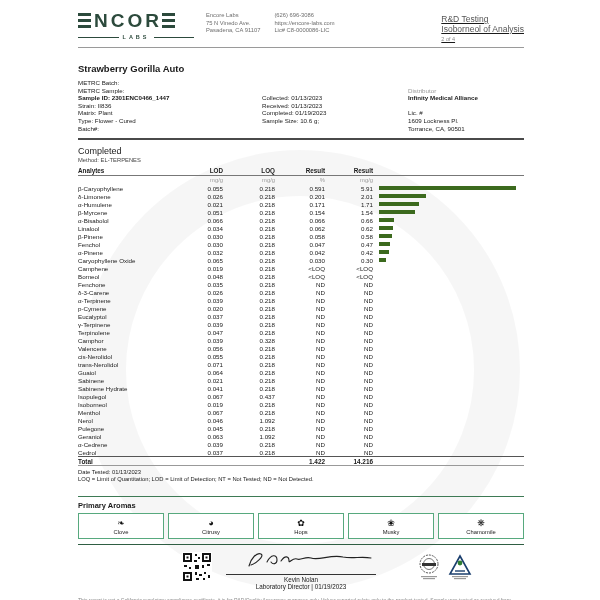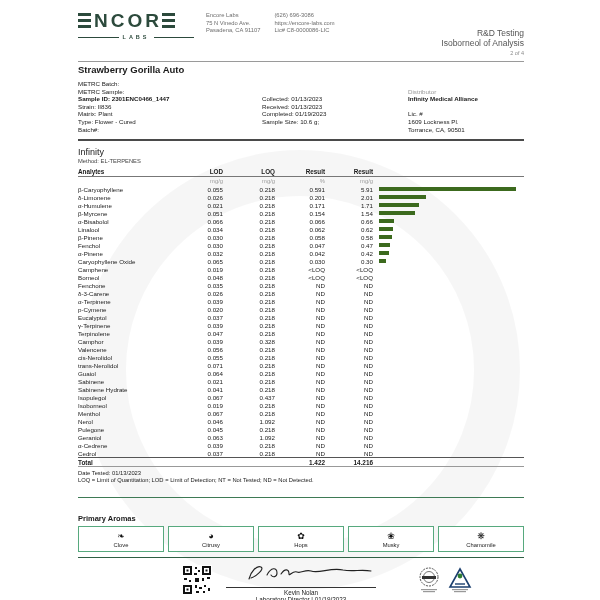--- a/index.html
+++ b/index.html
@@ -16,27 +16,27 @@
   .logo-row { display:flex; align-items:center; gap:3px; height:20px; }
   .e-glyph { display:inline-block; width:13px; height:15px; position:relative; }
   .e-glyph i { position:absolute; left:0; width:13px; height:3px; background:#2c4a3c; display:block; }
   .e-glyph i:nth-child(1){top:0;} .e-glyph i:nth-child(2){top:6px;} .e-glyph i:nth-child(3){top:12px;}
   .logo-ltr { font-size:19px; font-weight:700; color:#2c4a3c; line-height:15px; letter-spacing:0; }
   .logo-sub { display:flex; align-items:center; gap:4px; margin-top:4px; width:116px; }
   .logo-sub .ln { flex:1; height:1px; background:#2c4a3c; }
   .logo-sub .tx { font-size:5.5px; letter-spacing:3px; color:#2c4a3c; font-weight:700; }
   .contact { display:flex; gap:14px; margin-left:6px; margin-top:2px; }
   .contact .col { font-size:5.8px; line-height:7.5px; color:#6e6e6e; }
-  .hdr-right { margin-left:auto; text-align:right; margin-top:18px; }
+  .hdr-right { margin-left:auto; margin-top:4px;text-decoration:underline; }
   .hdr-right .t1 { font-size:8.5px; color:#555; line-height:10px; }
   .hdr-right .pg { font-size:5.5px; color:#8a8a8a; margin-top:2px; }
   .hdr-rule { border-top:1px solid #9a9a9a; margin-top:5px; }
 
   
-  .sample-name { font-size:9.5px; font-weight:700; margin-top:2px; }
+  .sample-name { font-size:9.5px; font-weight:700; margin-top:15px; }
   .info { display:flex; margin-top:5px; font-size:6.2px; line-height:7.6px; }
   .info .c1 { width:184px; }
   .info .c2 { width:146px; padding-top:15px; }
   .info .c3 { flex:1; padding-top:7.6px; }
   .b { font-weight:700; }
   .gray { color:#999; }
   .sp { height:7.6px; }
   .dark-rule { border-top:2px solid #4a4a4a; margin-top:6px; }
 
   
@@ -49,21 +49,21 @@
   .c-name { text-align:left; white-space:nowrap; }
   .c-num { text-align:right; white-space:nowrap; }
   .c-bar { padding-left:6px; }
   .bar { height:4px; background:#3c6a1e; }
   .t-total { font-weight:700; font-size:6.4px; height:10px; border-top:1px solid #555; border-bottom:1px solid #999; }
   .foot-note { font-size:5.8px; line-height:7px; margin-top:3px; color:#222; }
 
   
   .aroma-wrap { margin-top:13px; }
   .aroma-topline { border-top:1px solid #3e7a55; }
-  .aroma-title { font-size:7.5px; font-weight:700; margin-top:16px; }
+  .aroma-title { font-size:7.5px; font-weight:700; margin-top:4px; }
   .aroma-row { display:flex; gap:4px; margin-top:3px; }
   .aroma-box { flex:1; border:1px solid #57a97e; height:26px; display:flex; flex-direction:column;
                align-items:center; justify-content:center; background:#fff; }
   .aroma-box .ic { font-size:9px; line-height:10px; color:#111; }
   .aroma-box .lb { font-size:5.8px; margin-top:1px; color:#222; }
   .aroma-botline { border-top:1px solid #2f5e43; margin-top:5px; }
 
   
   .footer { position:relative; height:48px; margin-top:3px; }
   .qr { position:absolute; left:104px; top:4px; }
@@ -146,21 +146,21 @@
         <div class="gray">Distributor</div>
         <div class="b">Infinity Medical Alliance</div>
         <div class="sp"></div>
         <div>Lic. #</div>
         <div>1609 Lockness Pl.</div>
         <div>Torrance, CA, 90501</div>
       </div>
     </div>
     <div class="dark-rule"></div>
 
-    <div class="sec-title">Infinity</div>
+    <div class="sec-title">Completed</div>
     <div class="method">Method: EL-TERPENES</div>
 
     <div class="t-grid t-head">
       <div class="c-name">Analytes</div>
       <div class="c-num">LOD</div>
       <div class="c-num">LOQ</div>
       <div class="c-num">Result</div>
       <div class="c-num">Result</div>
       <div class="c-bar"></div>
     </div>

